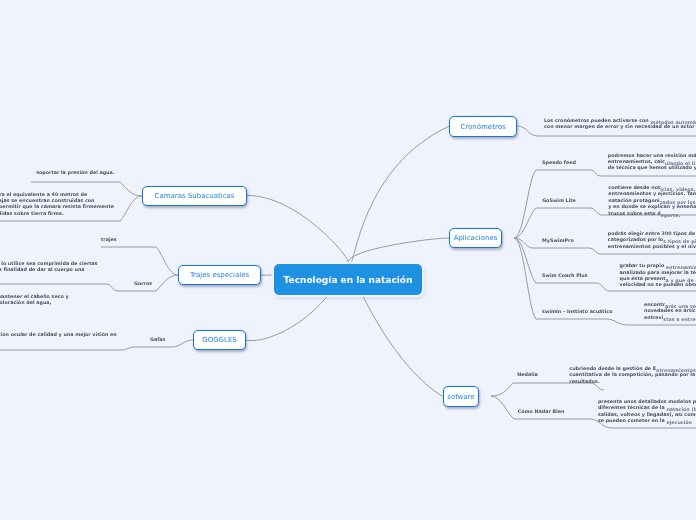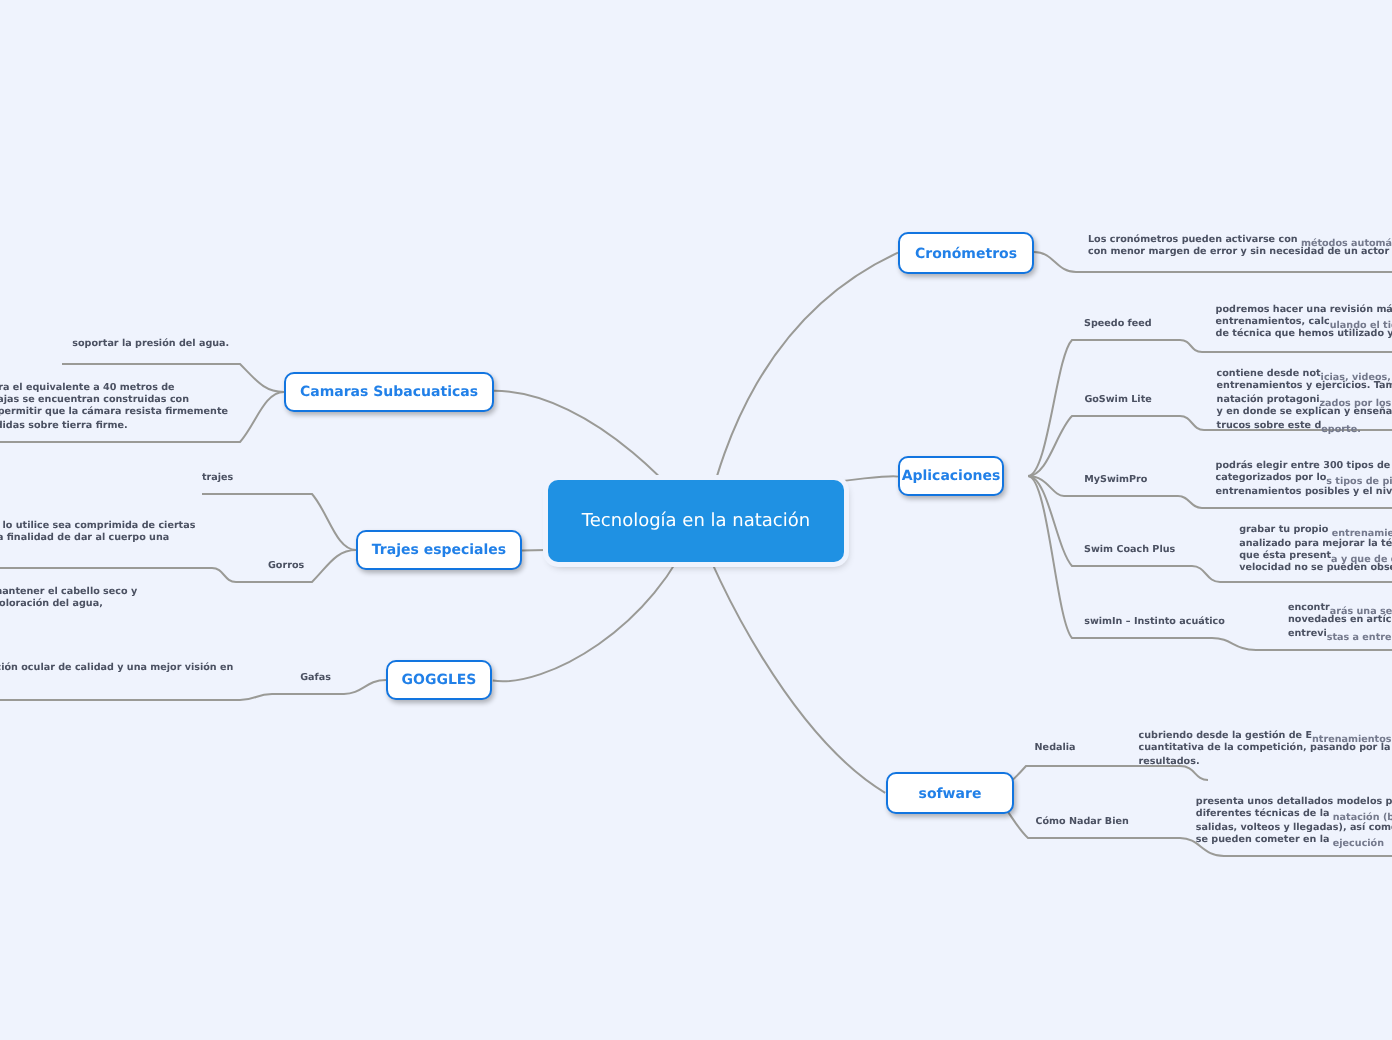--- a/index.html
+++ b/index.html
@@ -1,25 +1,25 @@
 <!DOCTYPE html>
 <html><head>
 <meta charset="utf-8">
 <title>Tecnología en la natación — mind map</title>
 <style>
 html,body{margin:0;padding:0;}
 body{width:696px;height:520px;overflow:hidden;background:#eff3fd;font-family:"DejaVu Sans",sans-serif;}
 #stage{position:relative;width:696px;height:520px;overflow:hidden;}
 svg.links{position:absolute;left:0;top:0;width:696px;height:520px;}
 svg.links path{fill:none;stroke:#9a9a96;stroke-width:1;}
-.central{position:absolute;left:274px;top:240px;width:148px;height:41px;background:#1f91e3;
-  border-radius:5px;color:#fff;font-weight:normal;font-size:9px;display:flex;align-items:center;
+.central{position:absolute;left:274px;top:264px;width:148px;height:31px;background:#1f91e3;
+  border-radius:5px;color:#fff;font-weight:bold;font-size:9px;display:flex;align-items:center;
   justify-content:center;box-shadow:0 0 0 2.5px #eff3fd,1px 2px 4px rgba(0,0,0,.3);}
 .branch{position:absolute;background:#fff;border:1.5px solid #1275e0;border-radius:5px;color:#2180e8;
-  font-weight:bold;font-size:7px;display:flex;align-items:center;justify-content:center;
+  font-weight:normal;font-size:7px;display:flex;align-items:center;justify-content:center;
   box-shadow:1px 1.5px 2.5px rgba(0,0,0,.28);white-space:nowrap;box-sizing:border-box;}
 .sub{position:absolute;color:#4b5162;font-size:4.8px;white-space:nowrap;font-weight:bold;line-height:6.45px;}
 .pline{position:absolute;color:#4b5162;font-size:4.8px;font-weight:bold;white-space:nowrap;line-height:6.45px;}
 .pline .gh{color:#74798c;}
 .pline.ralign{text-align:right;}
 </style>
 </head>
 <body>
 
 <div id="stage">
@@ -42,21 +42,21 @@
     <path d="M142,196 C 132,196 128,212 120,221 L -4,221"></path>
     <path d="M178,275 C 168,275 164,256 156,247 L 101,247"></path>
     <path d="M178,275 C 168,275 164,283 156,291 L 118,291 C 112,291 112,284 106,284 L -4,284"></path>
     <path d="M193,340 C 183,340 181,347 172,347 L 136,347 C 128,347 128,350 120,350 L -4,350"></path>
   </svg>
 
   <div class="central">Tecnología en la natación</div>
 
   <div class="branch" style="left:449px;top:116px;width:68px;height:21px">Cronómetros</div>
   <div class="branch" style="left:449px;top:228px;width:53px;height:20px">Aplicaciones</div>
-  <div class="branch" style="left:443px;top:386px;width:64px;height:21px">sofware</div>
+  <div class="branch" style="left:443px;top:386px;width:36px;height:21px">sofware</div>
   <div class="branch" style="left:193px;top:330px;width:53px;height:20px">GOGGLES</div>
   <div class="branch" style="left:178px;top:265px;width:83px;height:20px">Trajes especiales</div>
   <div class="branch" style="left:142px;top:186px;width:105px;height:20px">Camaras Subacuaticas</div>
 
   <div class="sub" style="left:542px;top:160px">Speedo feed</div>
   <div class="sub" style="left:542.2px;top:198.3px">GoSwim Lite</div>
   <div class="sub" style="left:542.1px;top:237.8px">MySwimPro</div>
   <div class="sub" style="left:542px;top:272.8px">Swim Coach Plus</div>
   <div class="sub" style="left:542.1px;top:308.8px">swimIn – Instinto acuático</div>
   <div class="sub" style="left:517.3px;top:372.4px">Nedalia</div>

